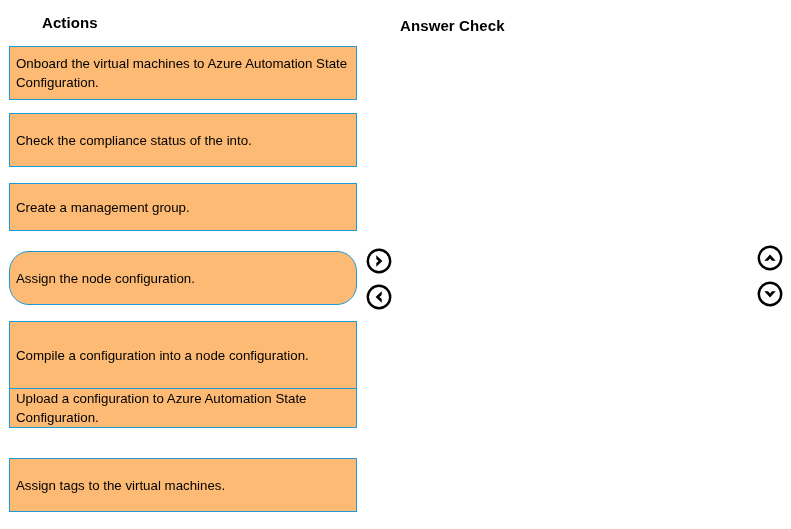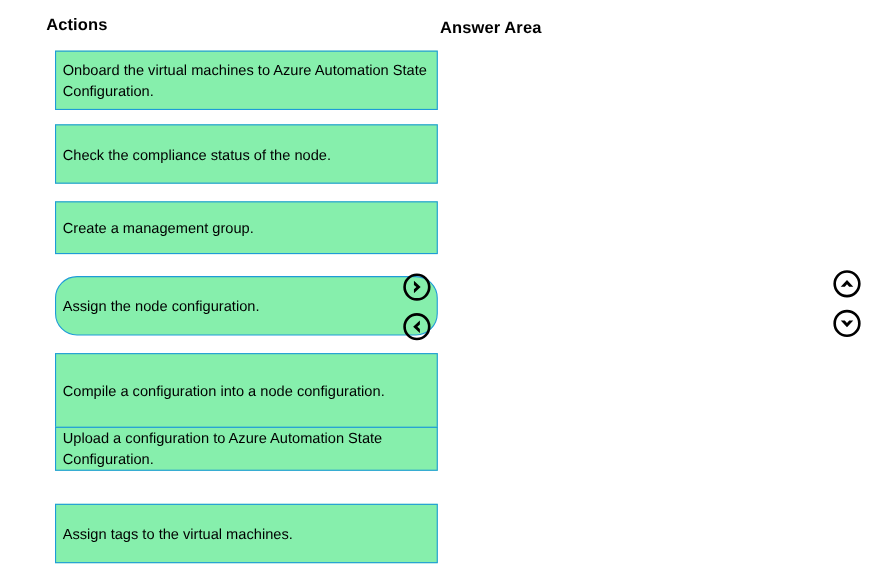--- a/index.html
+++ b/index.html
@@ -34,31 +34,30 @@
     position: absolute;
     left: 9px;
     top: 46px;
     width: 348px;
   }
 
   .action-box {
     box-sizing: border-box;
     width: 348px;
     border: 1.5px solid #1e9bd7;
-    background: #86efac;
+    background: #fdba74;
     display: flex;
     align-items: center;
     padding: 0 5px 0 6px;
     font-family: "Liberation Sans", sans-serif;
     font-size: 13.3px;
     line-height: 19px;
     color: #000000;
     position: absolute;
     left: 0;
-    margin-left: 41px;
   }
   .action-box .action-text {
     display: block;
     width: 100%;
   }
 
   
   .ab0 { top: 0px;   height: 54px; }
   .ab1 { top: 67px;  height: 54px; }
   .ab2 { top: 137px; height: 48px; }
@@ -94,30 +93,30 @@
     width: 340px;
     height: 465px;
     background: transparent;
   }
 </style>
 </head>
 <body>
 
 <div class="panel-heading" id="actions-heading">Actions</div>
 
-<div class="panel-heading" id="answer-area-heading">Answer Area</div>
+<div class="panel-heading" id="answer-area-heading">Answer Check</div>
 
 <div id="actions-list">
 
   <div class="action-box ab0">
     <span class="action-text">Onboard the virtual machines to Azure Automation State Configuration.</span>
   </div>
 
   <div class="action-box ab1">
-    <span class="action-text">Check the compliance status of the node.</span>
+    <span class="action-text">Check the compliance status of the into.</span>
   </div>
 
   <div class="action-box ab2">
     <span class="action-text">Create a management group.</span>
   </div>
 
   <div class="action-box ab3">
     <span class="action-text">Assign the node configuration.</span>
   </div>
 

